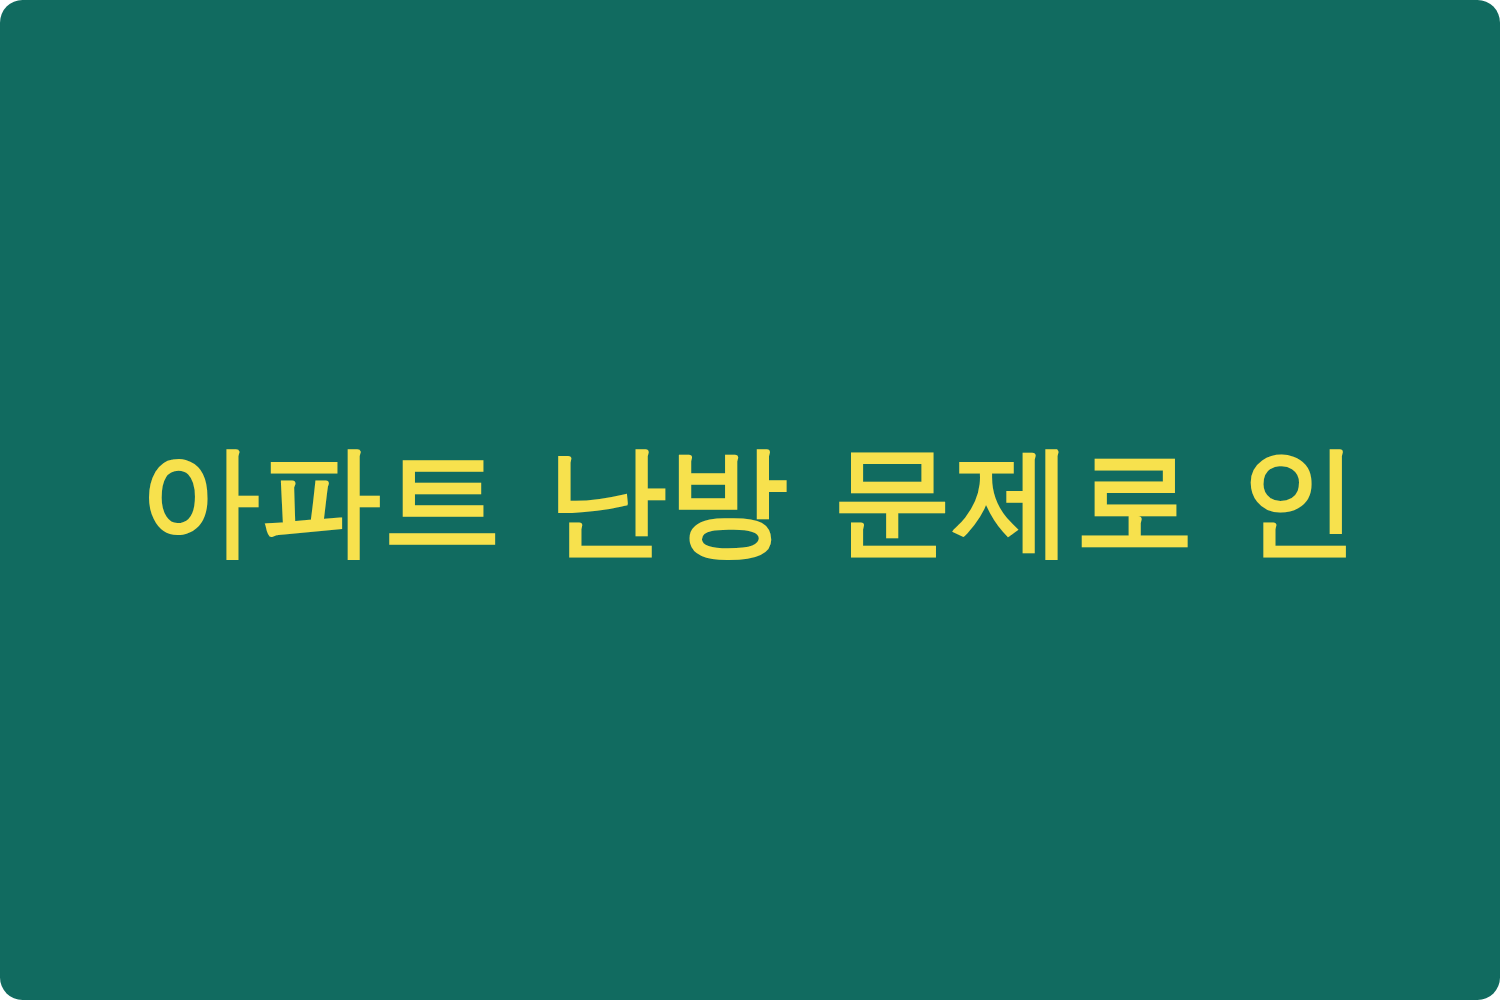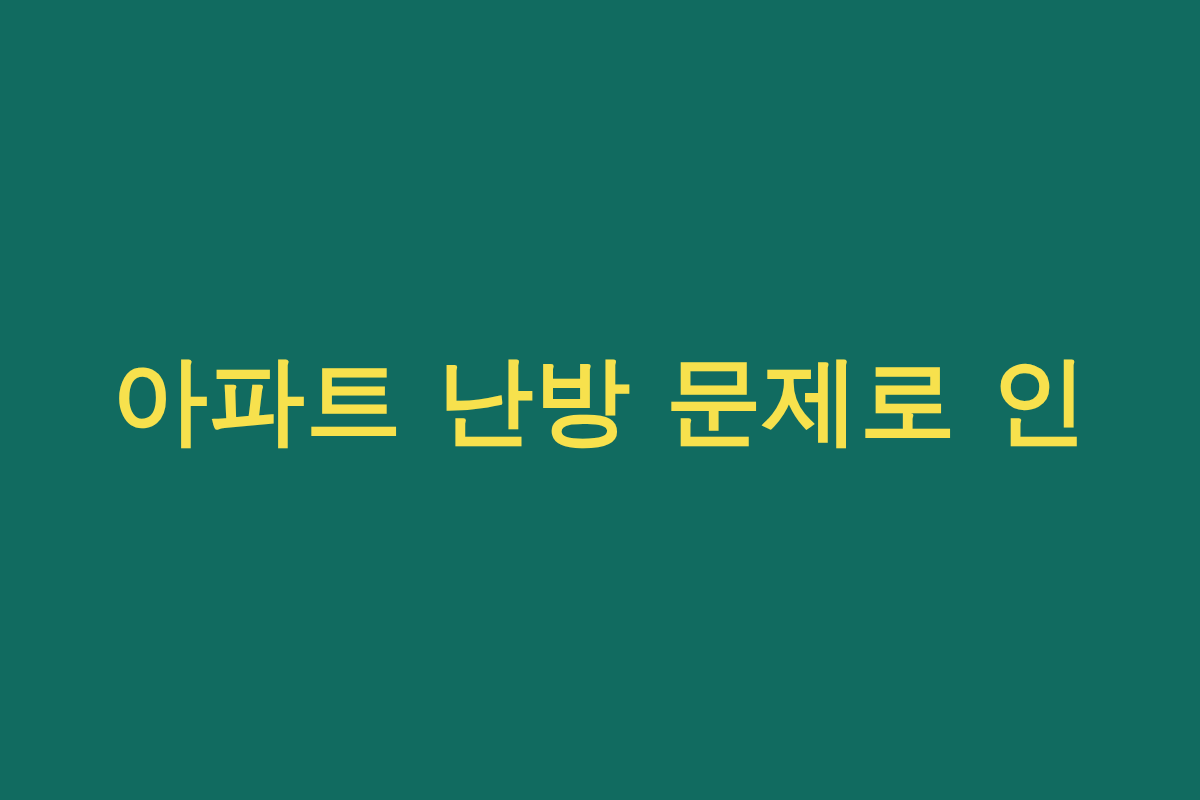--- a/index.html
+++ b/index.html
@@ -17,20 +17,21 @@
 
   #title-card {
     position: relative;
     box-sizing: border-box;
     width: 1200px;
     height: 800px;
     background-color: #116B60;
     display: flex;
     align-items: center;
     justify-content: center;
+    border-radius: 18px;
   }
 
   #headline-block {
     width: 1010px;
     text-align: center;
   }
 
   .headline-line {
     display: block;
     color: #F7E14D;

